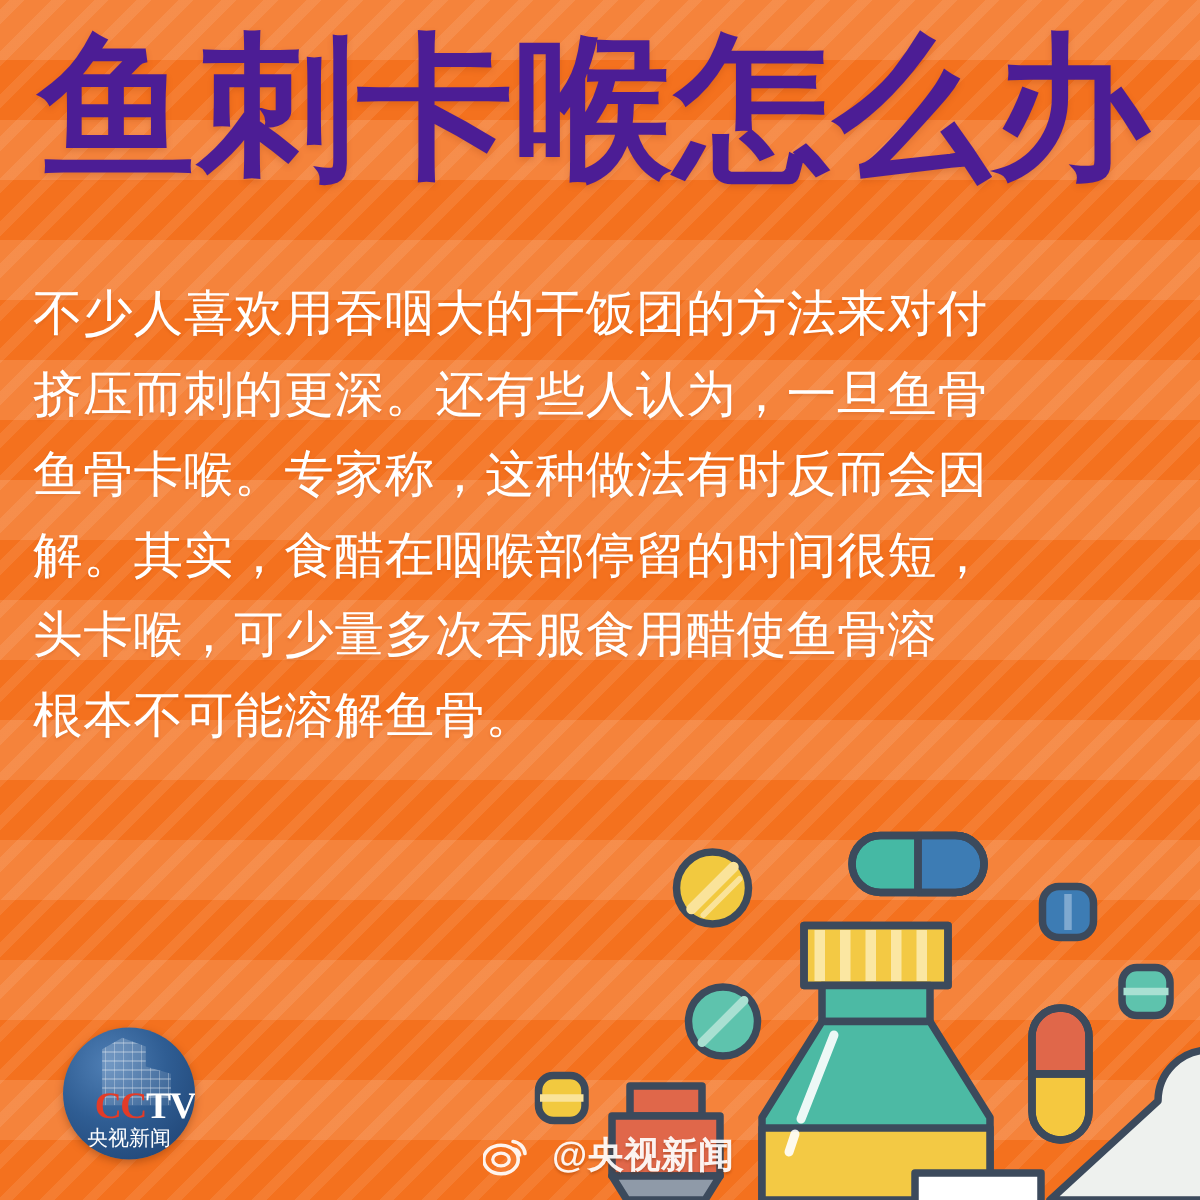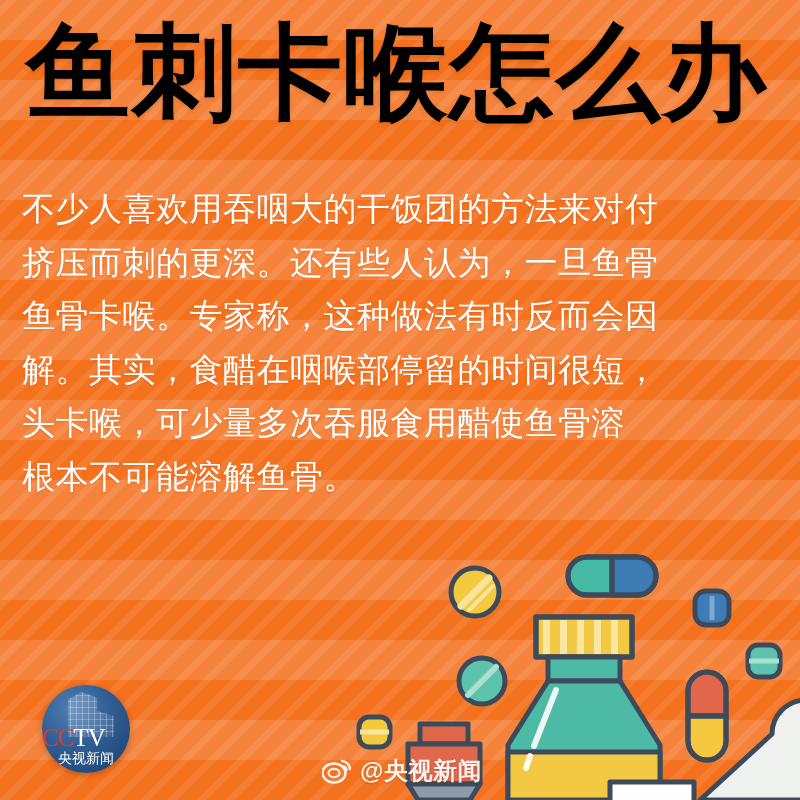--- a/index.html
+++ b/index.html
@@ -46,21 +46,21 @@
       rgba(255,255,255,0.0) 80px
     );
   }
 
   
   .headline {
     position: absolute;
     left: 26px;
     top: 14px;
     width: 760px;
-    color: #000000;
+    color: #4c1d95;
     font-family: "Liberation Serif", "DejaVu Serif", serif;
     font-weight: bold;
     font-size: 104px;
     line-height: 118px;
     letter-spacing: 2px;
     white-space: nowrap;
     text-shadow: 0 2px 4px rgba(140,50,0,0.20);
   }
   .bodytext {
     position: absolute;
@@ -104,23 +104,23 @@
     inset: 0;
     background-image:
       repeating-linear-gradient(to right, rgba(255,255,255,0.35) 0 1px, transparent 1px 6px),
       repeating-linear-gradient(to bottom, rgba(255,255,255,0.30) 0 1px, transparent 1px 6px);
   }
   .cctv-wordmark {
     position: absolute;
     left: 0;
     right: 0;
     top: 40px;
-    text-align: left;
+    text-align: right;
     font-family: "Liberation Serif", "DejaVu Serif", serif;
-    font-weight: normal;
+    font-weight: bold;
     font-size: 25px;
     line-height: 25px;
     letter-spacing: -1px;
     color: #ffffff;
   }
   .cctv-wordmark .cred { color: #e23b28; }
   .cctv-sub {
     position: absolute;
     left: 0;
     right: 0;
@@ -133,21 +133,21 @@
     color: #ffffff;
   }
 
   
   .weibo-mark {
     position: absolute;
     left: 322px;
     top: 758px;
     display: flex;
     align-items: center;
-    gap: 8px;
+    gap: 16px;
     opacity: 0.92;
     text-align: center;
   }
   .weibo-eye {
     width: 30px;
     height: 26px;
     position: relative;
   }
   .weibo-text {
     color: #ffffff;

